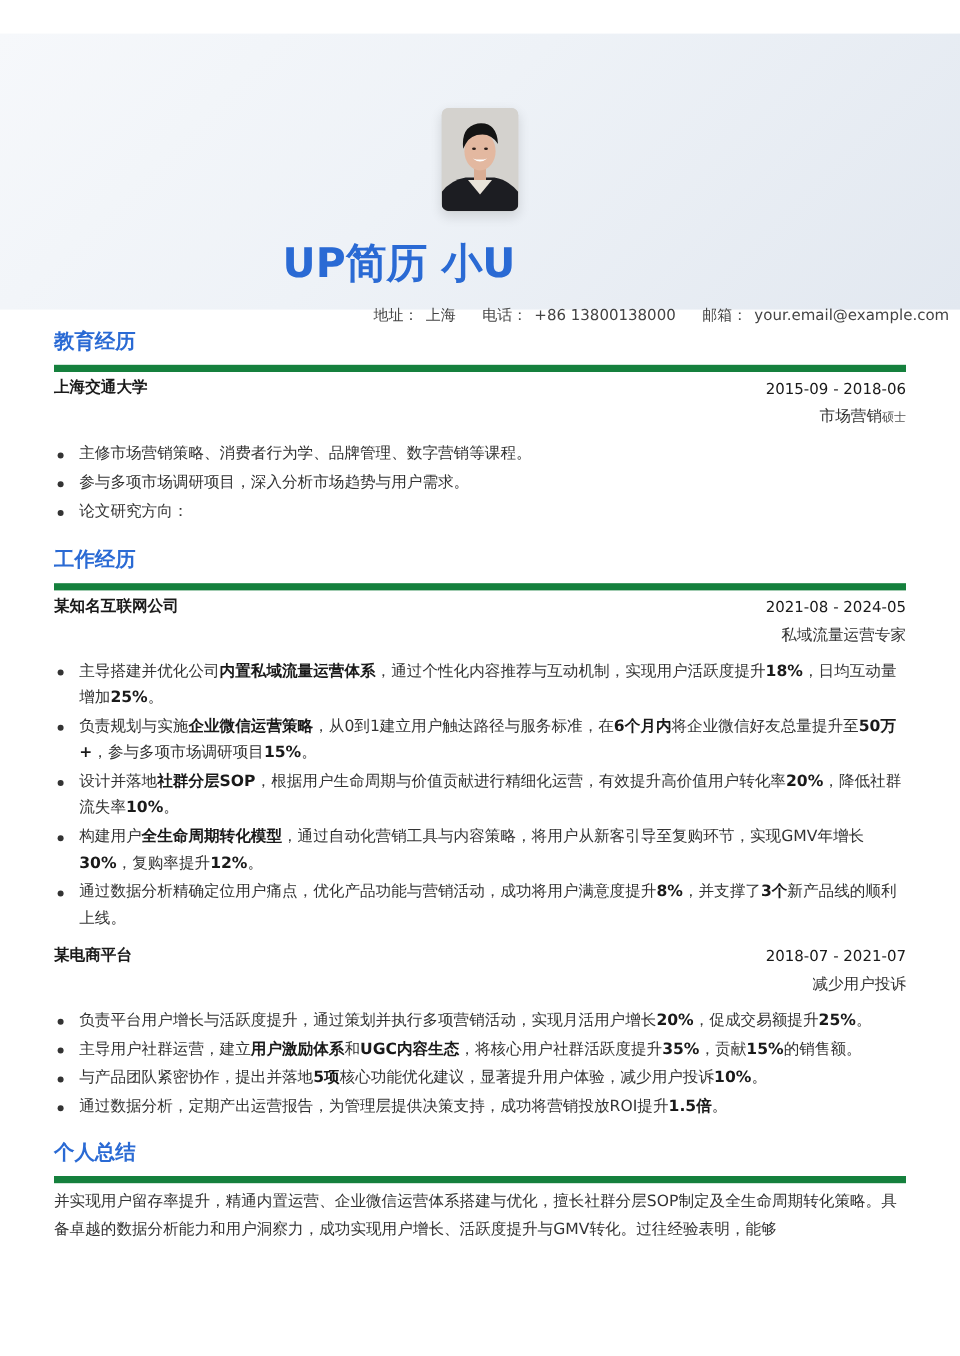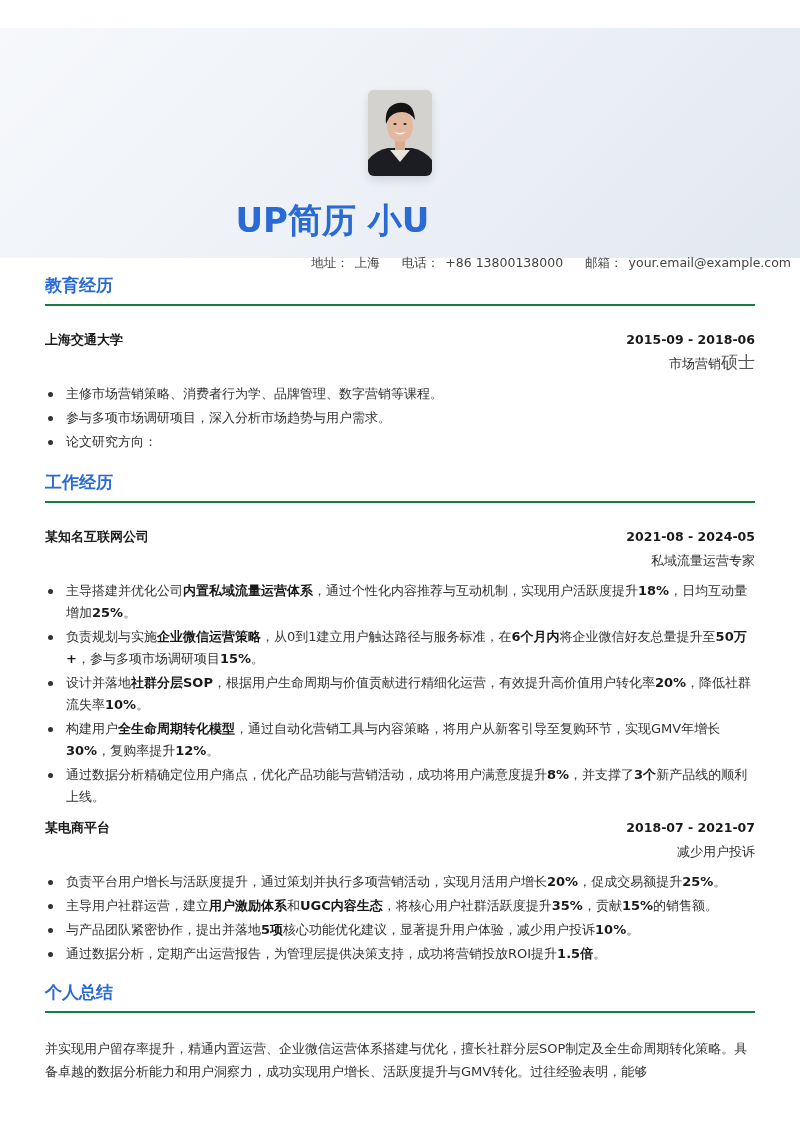--- a/index.html
+++ b/index.html
@@ -27,30 +27,30 @@
     font-size: 12.5px; color: #444; line-height: 18px;
   }
   .contacts .item { display: inline-block; margin: 0 9px; }
   .contacts .lbl { margin-right: 6px; }
 
   .content { position: absolute; left: 45px; top: 270px; width: 710px; }
   .section { margin-bottom: 6px; }
   .sec-title {
     font-size: 17px; font-weight: bold; color: #2a6ad4; line-height: 30px;
     padding-bottom: 4px;
-    border-bottom: 2px solid #15803d;
-    margin-bottom: 24px;
+    border-bottom: 6px solid #15803d;
+    margin-bottom: 4px;
   }
   .entry { margin-bottom: 10px; }
   .entry-head { display: flex; justify-content: space-between; align-items: center; line-height: 20px; }
   .entry-org { font-size: 13px; font-weight: bold; color: #1a1a1a; }
-  .entry-date { font-size: 12.5px; font-weight: bold; color: #1a1a1a; }
+  .entry-date { font-size: 12.5px; font-weight: normal; color: #1a1a1a; }
   .entry-sub { display: flex; justify-content: flex-end; align-items: baseline; line-height: 22px; margin-top: 3px; }
   .entry-role { font-size: 13px; color: #333; }
-  .entry-degree { font-size: 17px; color: #555; margin-top: -8px; }
+  .entry-degree { font-size: 10px; color: #555; margin-top: -8px; }
 
   ul.bullets { list-style: none; margin-top: 8px; }
   ul.bullets li {
     position: relative; padding-left: 21px; font-size: 13px; line-height: 22px; color: #333;
     margin-bottom: 2px;
   }
   ul.bullets li::before {
     content: ""; position: absolute; left: 3px; top: 9px; width: 5px; height: 5px; border-radius: 50%; background: #333;
   }
   ul.bullets li b { font-weight: bold; color: #1a1a1a; }

